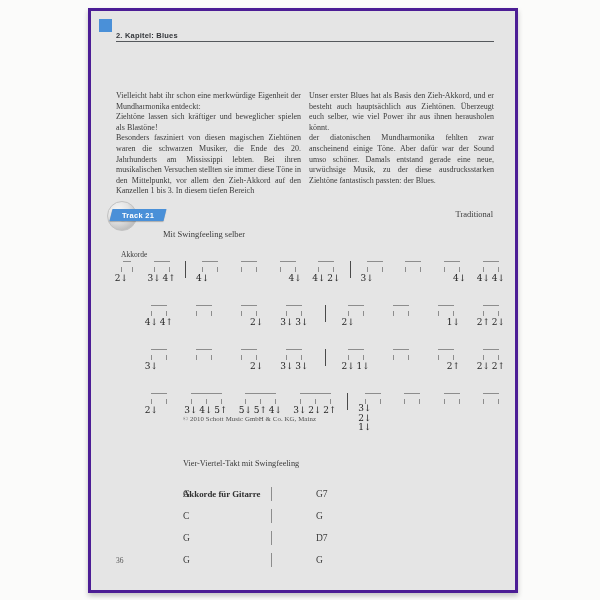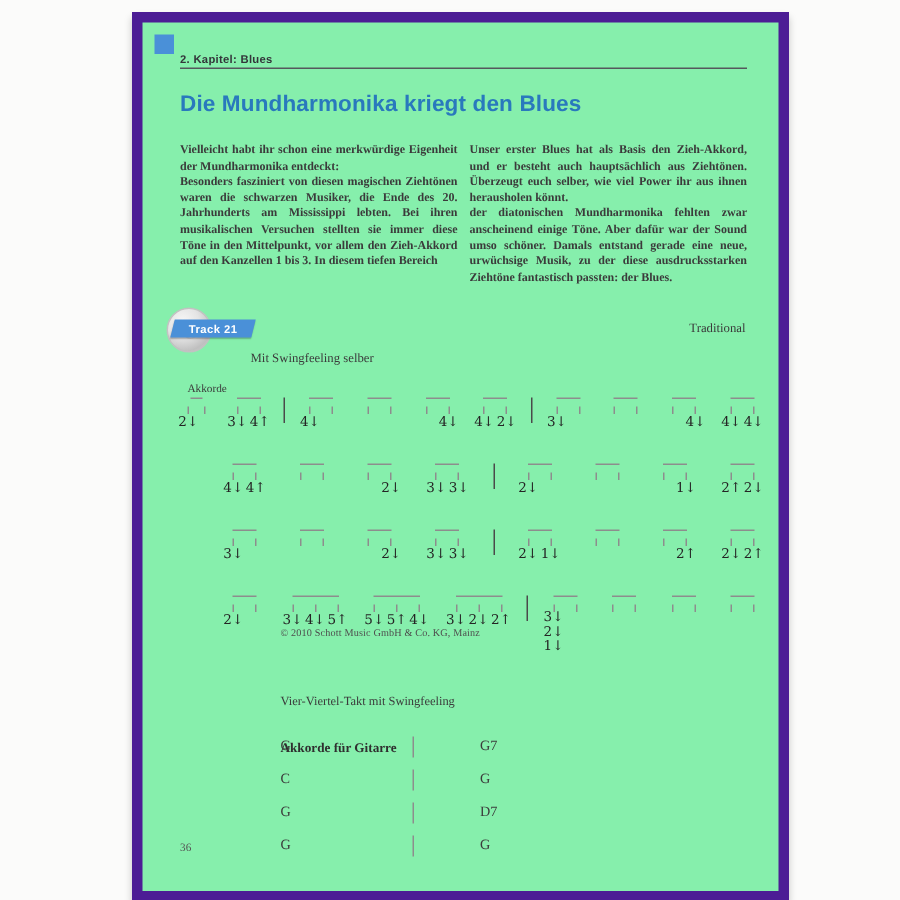--- a/index.html
+++ b/index.html
@@ -4,29 +4,29 @@
 <style>
   html,body{margin:0;padding:0;}
   body{
     width:600px;height:600px;position:relative;
     background:#fbfbfa;
     font-family:"Liberation Serif", serif;
     overflow:hidden;
   }
   .page{
     position:absolute;left:88px;top:8px;width:424px;height:579px;
-    background:#86efac;
-    border:7px solid #4c1d95;
+    background:#e5e5e5;
+    border:3px solid #4c1d95;
     box-shadow:0 3px 5px rgba(0,0,0,0.22);
   }
   .accent-square{position:absolute;left:8px;top:8px;width:13px;height:13px;}
   .chapter{position:absolute;left:25px;top:20px;font:bold 7.5px "Liberation Sans",sans-serif;color:#33363a;letter-spacing:.2px;}
   .chapter-rule{position:absolute;left:25px;top:30px;width:378px;height:1px;background:#55585c;}
   .title{position:absolute;left:25px;top:46px;font:bold 15px "Liberation Sans",sans-serif;letter-spacing:.1px;}
-  .col{position:absolute;top:80px;width:185px;font-size:8px;line-height:10.6px;color:#3b3b3b;text-align:justify;font-weight:bold;}
+  .col{position:absolute;top:80px;width:185px;font-size:8px;line-height:10.6px;color:#3b3b3b;text-align:justify;}
   .col p{margin:0;}
   .col-left{left:25px;}
   .col-right{left:218px;}
 
   .track-row{position:absolute;left:16px;top:190px;width:390px;height:30px;}
   .cd{position:absolute;left:0;top:0;width:28px;height:28px;border-radius:50%;
       background:radial-gradient(circle at 35% 30%, #f7f7f7 0%, #e4e4e4 40%, #bfbfbf 75%, #d9d9d9 100%);
       border:1px solid #c2c2c2;}
   .cd::after{content:"";position:absolute;left:10px;top:10px;width:8px;height:8px;border-radius:50%;
       background:#f2f2f2;border:1px solid #cfcfcf;}
@@ -63,24 +63,24 @@
 </style>
 </head>
 <body>
 
 <div class="page">
 
   <div class="accent-square" style="background: rgb(74, 144, 216);"></div>
   <div class="chapter">2. Kapitel: Blues</div>
   <div class="chapter-rule"></div>
 
-  <h1 class="title" style="margin: 0px; color: rgb(41, 121, 189);">Die Mundharmonika kriegt den Blues</h1>
 
   <div class="col col-left">
     <p>Vielleicht habt ihr schon eine merkwürdige Eigenheit der Mundharmonika entdeckt:</p>
+    <p>Ziehtöne lassen sich kräftiger und beweglicher spielen als Blastöne!</p>
     <p>Besonders fasziniert von diesen magischen Ziehtönen waren die schwarzen Musiker, die Ende des 20. Jahrhunderts am Mississippi lebten. Bei ihren musikalischen Versuchen stellten sie immer diese Töne in den Mittelpunkt, vor allem den Zieh-Akkord auf den Kanzellen 1 bis 3. In diesem tiefen Bereich</p>
   </div>
   <div class="col col-right">
     <p>Unser erster Blues hat als Basis den Zieh-Akkord, und er besteht auch hauptsächlich aus Ziehtönen. Überzeugt euch selber, wie viel Power ihr aus ihnen herausholen könnt.</p>
     <p>der diatonischen Mundharmonika fehlten zwar anscheinend einige Töne. Aber dafür war der Sound umso schöner. Damals entstand gerade eine neue, urwüchsige Musik, zu der diese ausdrucksstarken Ziehtöne fantastisch passten: der Blues.</p>
   </div>
 
   <div class="track-row">
     <div class="cd"></div>
     <div class="track-banner" style="background: rgb(74, 144, 216);">

